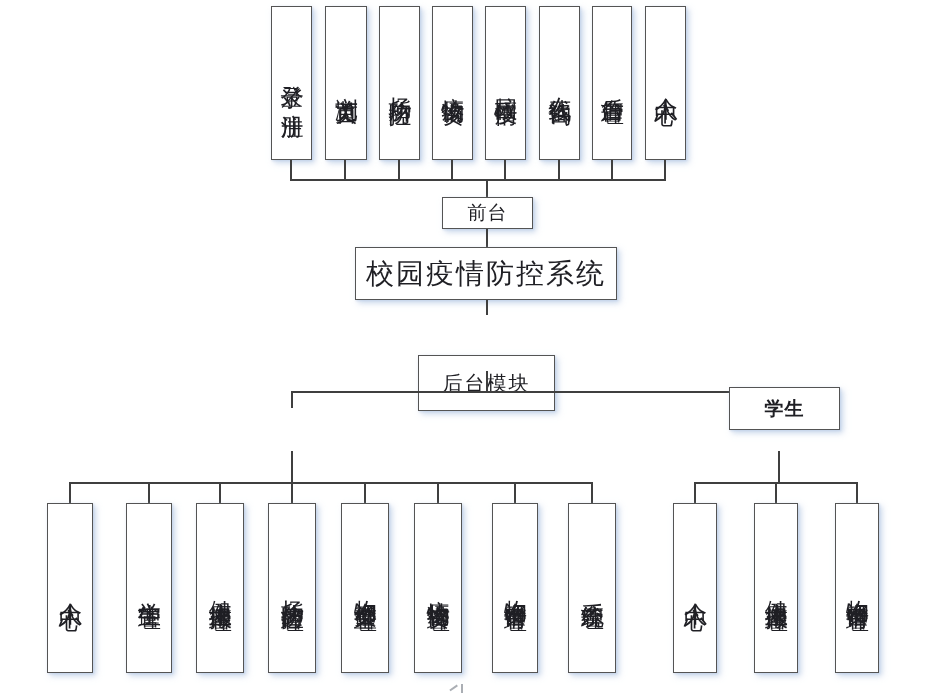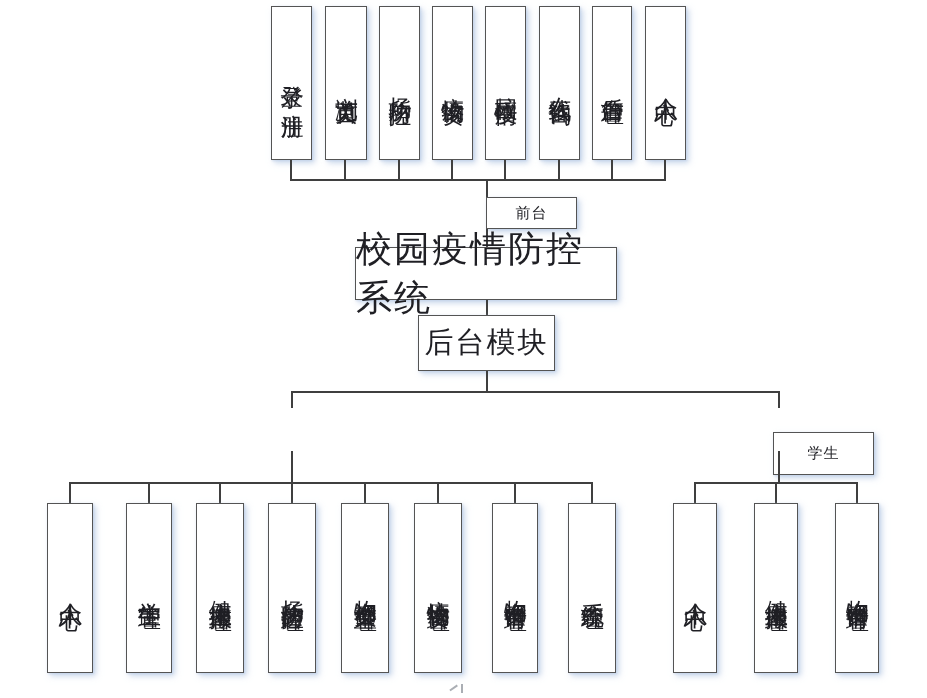--- a/index.html
+++ b/index.html
@@ -11,23 +11,23 @@
   .box {
     position:absolute; box-sizing:border-box; background:#ffffff;
     border:1.5px solid #545454;
     box-shadow:3px 3px 6px rgba(178,198,226,.70), 1px 1px 2px rgba(178,198,226,.45);
     display:flex; align-items:center; justify-content:center;
   }
   .v {
     writing-mode:vertical-rl; text-orientation:upright;
     font-size:23px; line-height:1.05; letter-spacing:2px;
   }
-  .h21 { font-size:15px; letter-spacing:1px;margin-left:44px; }
-  .h22 { font-size:29px; letter-spacing:2px; }
-  .h28 { font-size:36px; letter-spacing:2px; }
+  .h21 { font-size:19px; letter-spacing:1px; }
+  .h22 { font-size:20px; letter-spacing:2px;margin-top:40px; }
+  .h28 { font-size:28px; letter-spacing:2px; }
   .lh, .lv { position:absolute; background:#3f3f3f; }
   .lh { height:2px; }
   .lv { width:2px; }
   .stray { position:absolute; background:#8e939b; opacity:.75; }
 </style>
 </head>
 <body>
 
 <div class="canvas">
 
@@ -79,21 +79,21 @@
 
   <div class="box v" style="left:47px;  top:503px; width:46px; height:170px;">个人中心</div>
   <div class="box v" style="left:126px; top:503px; width:46px; height:170px;">学生管理</div>
   <div class="box v" style="left:196px; top:503px; width:48px; height:170px;">健康上报管理</div>
   <div class="box v" style="left:268px; top:503px; width:48px; height:170px;">场所防控管理</div>
   <div class="box v" style="left:341px; top:503px; width:48px; height:170px;">物资类型管理</div>
   <div class="box v" style="left:414px; top:503px; width:48px; height:170px;">疫情物资管理</div>
   <div class="box v" style="left:492px; top:503px; width:46px; height:170px;">物资申请管理</div>
   <div class="box v" style="left:568px; top:503px; width:48px; height:170px;">系统管理</div>
 
-  <div class="box h21" style="left:729px; top:432px; width:101px; height:43px;">学生</div>
+  <div class="box h21" style="left:729px; top:387px; width:111px; height:43px;font-weight:bold;">学生</div>
   <div class="lv" style="left:778px; top:451px; height:33px;"></div>
   <div class="lh" style="left:694px; top:482px; width:164px;"></div>
 
   <div class="lv" style="left:694px; top:482px; height:21px;"></div>
   <div class="lv" style="left:775px; top:482px; height:21px;"></div>
   <div class="lv" style="left:856px; top:482px; height:21px;"></div>
 
   <div class="box v" style="left:673px; top:503px; width:44px; height:170px;">个人中心</div>
   <div class="box v" style="left:754px; top:503px; width:44px; height:170px;">健康上报管理</div>
   <div class="box v" style="left:835px; top:503px; width:44px; height:170px;">物资申请管理</div>

